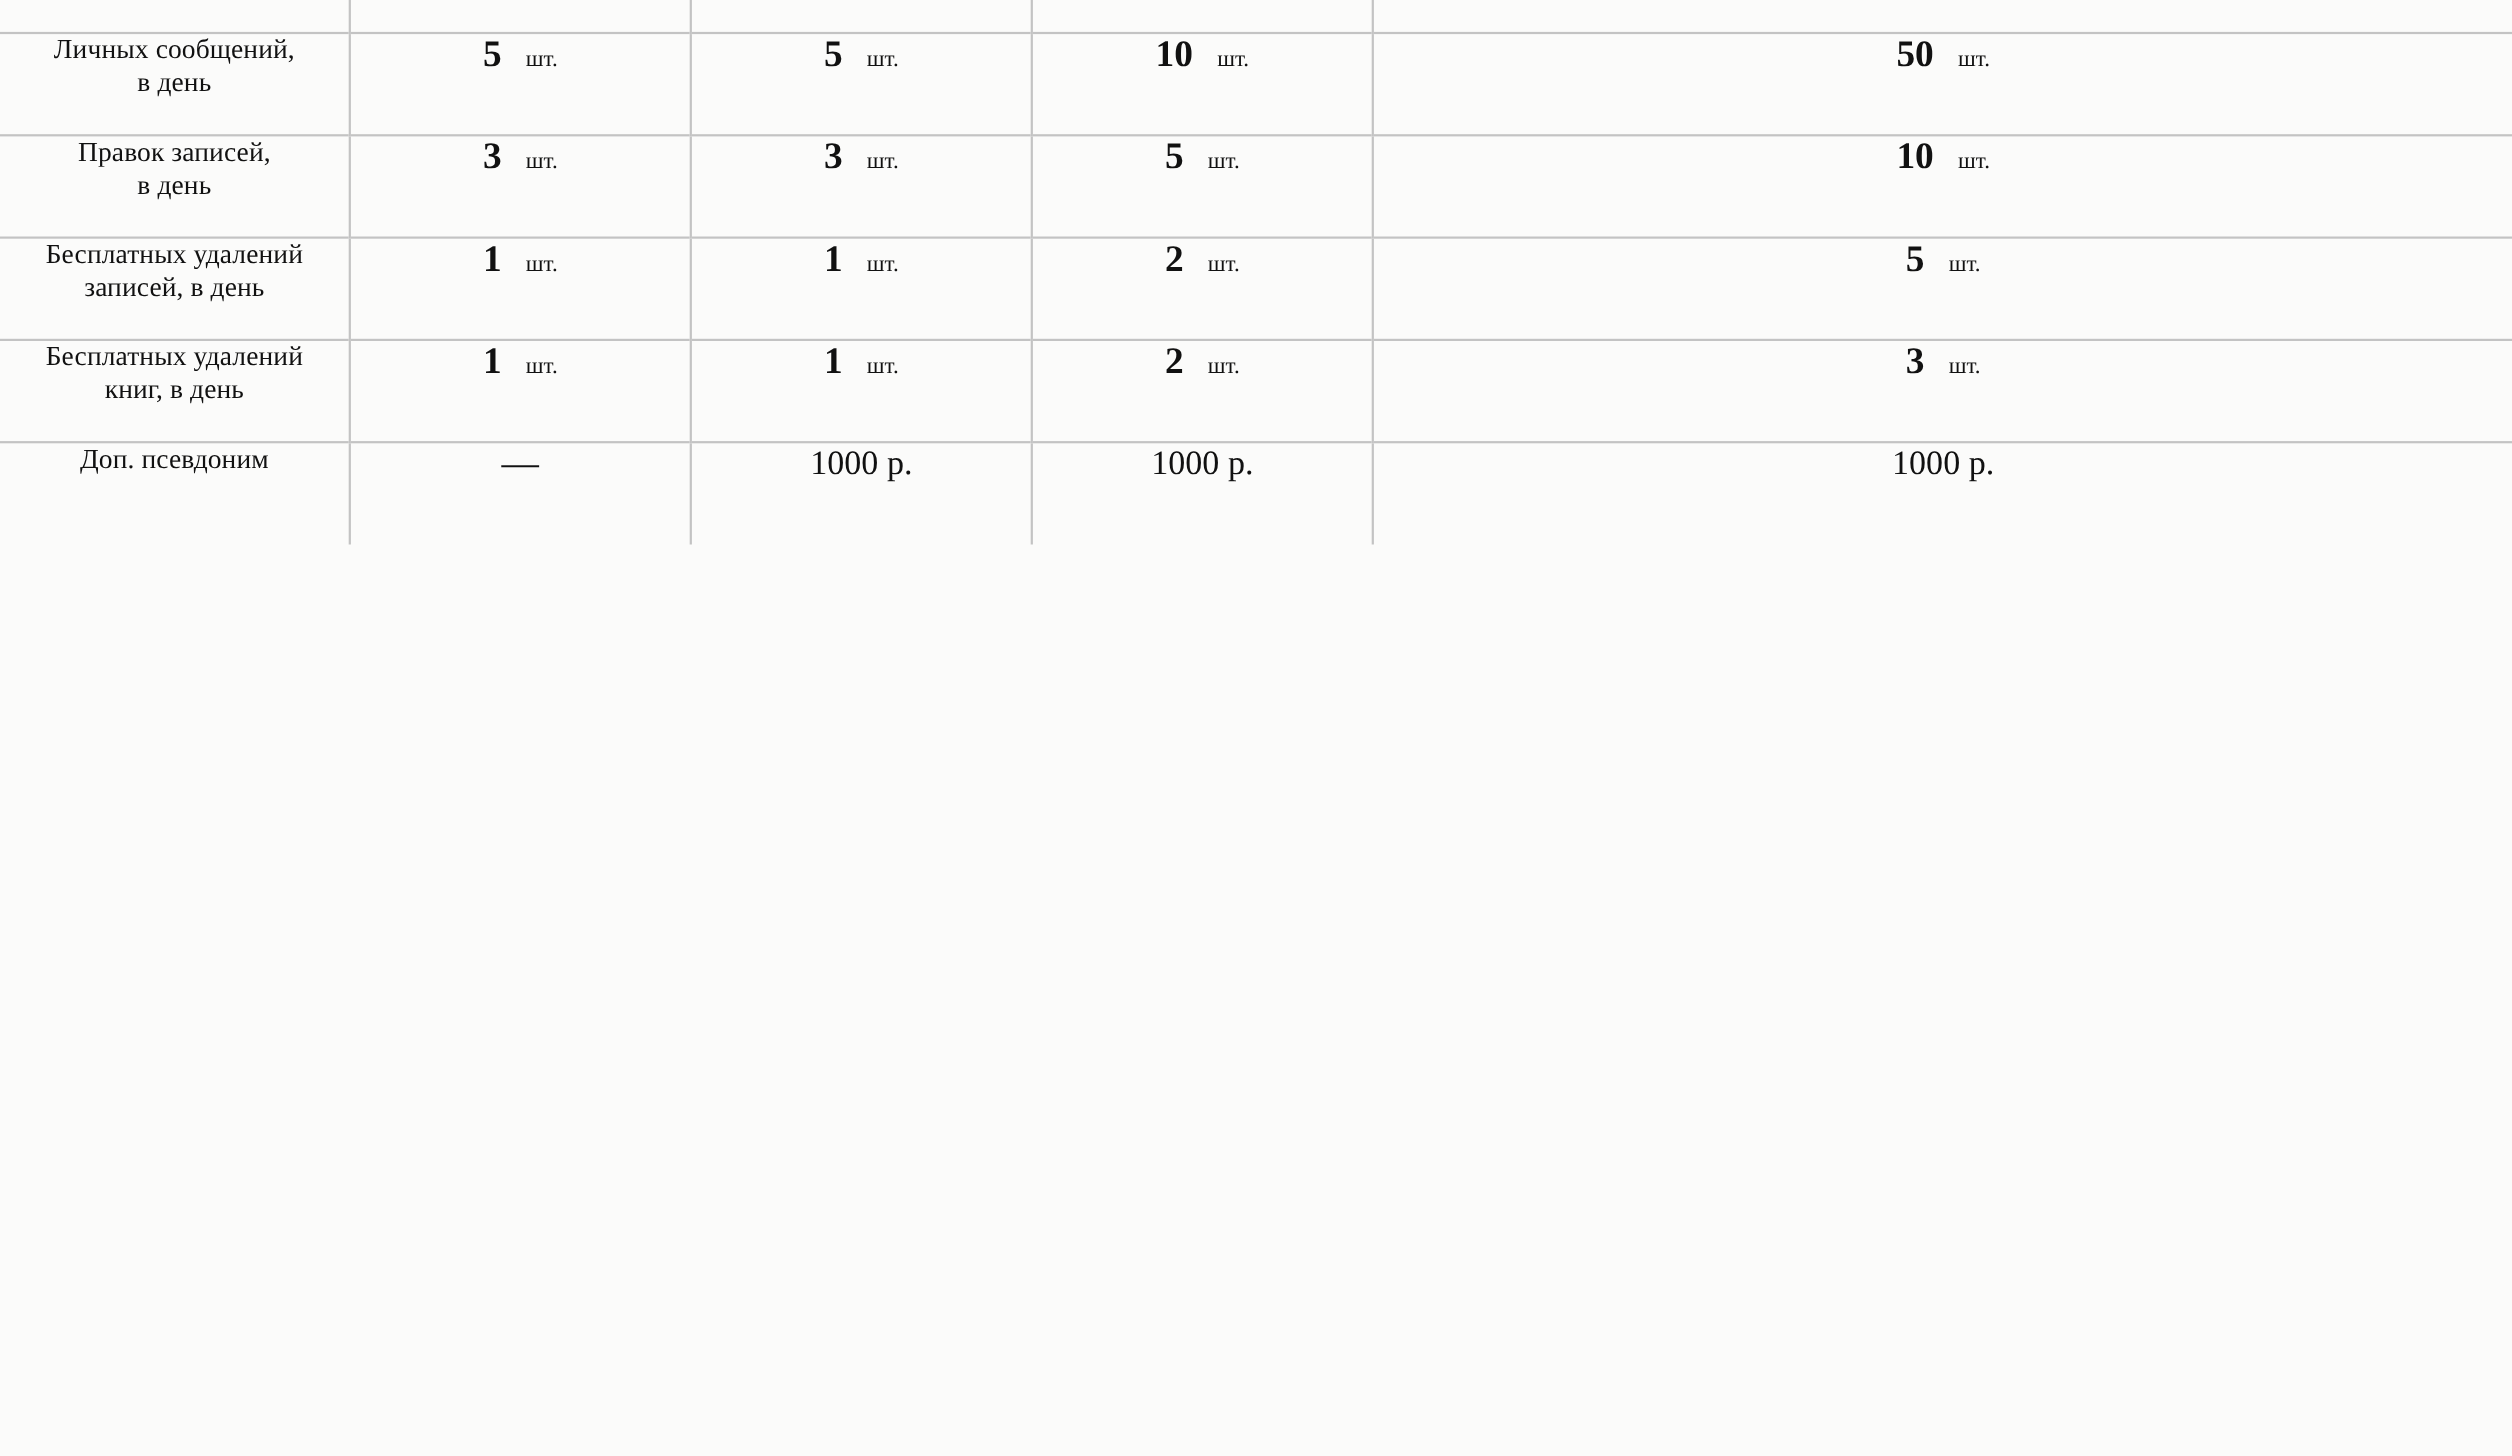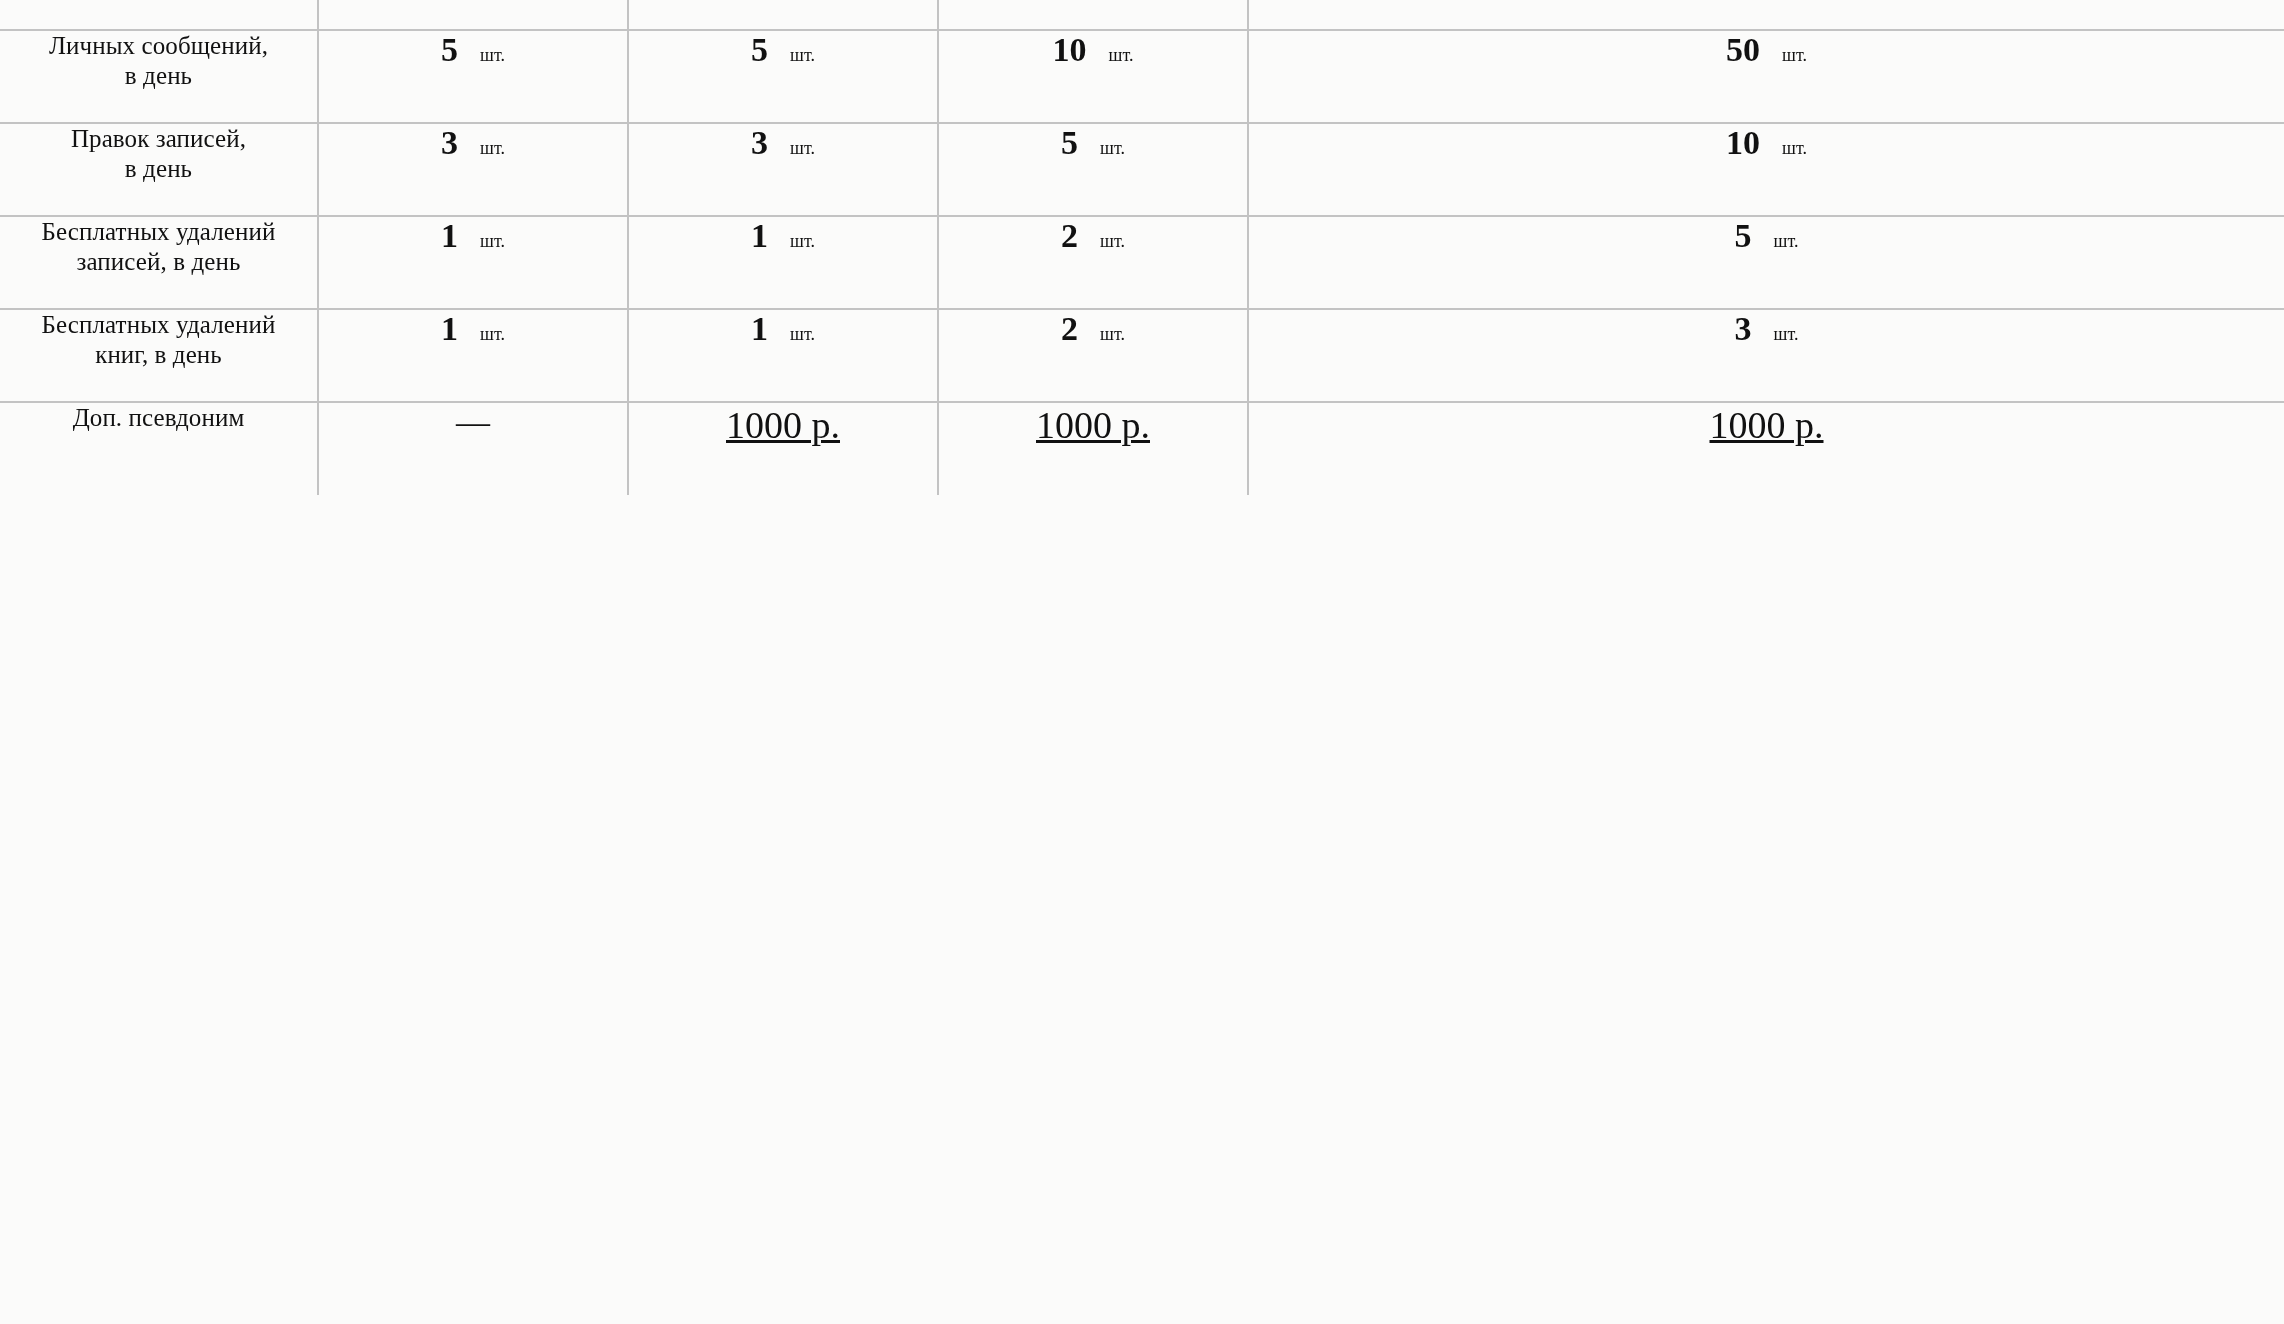--- a/index.html
+++ b/index.html
@@ -65,32 +65,31 @@
     text-align: center;
     padding: 12px 10px 0 10px;
     white-space: nowrap;
   }
   .cell-value .num {
     font-size: 34px;
     font-weight: bold;
     letter-spacing: 0px;
   }
   .cell-value .unit {
-    font-size: 18px;
+    font-size: 21px;
     font-weight: normal;
     margin-left: 22px;
   }
   .cell-value .dash {
     font-size: 34px;
     font-weight: normal;
   }
   .cell-value .money {
-    font-size: 38px;
+    font-size: 31px;
     font-weight: normal;
-    text-decoration: underline;
   }
 
   td.highlight {
     background: #e0e0e0;
   }
 
   
   td.col4 {
     border-right: none;
   }

